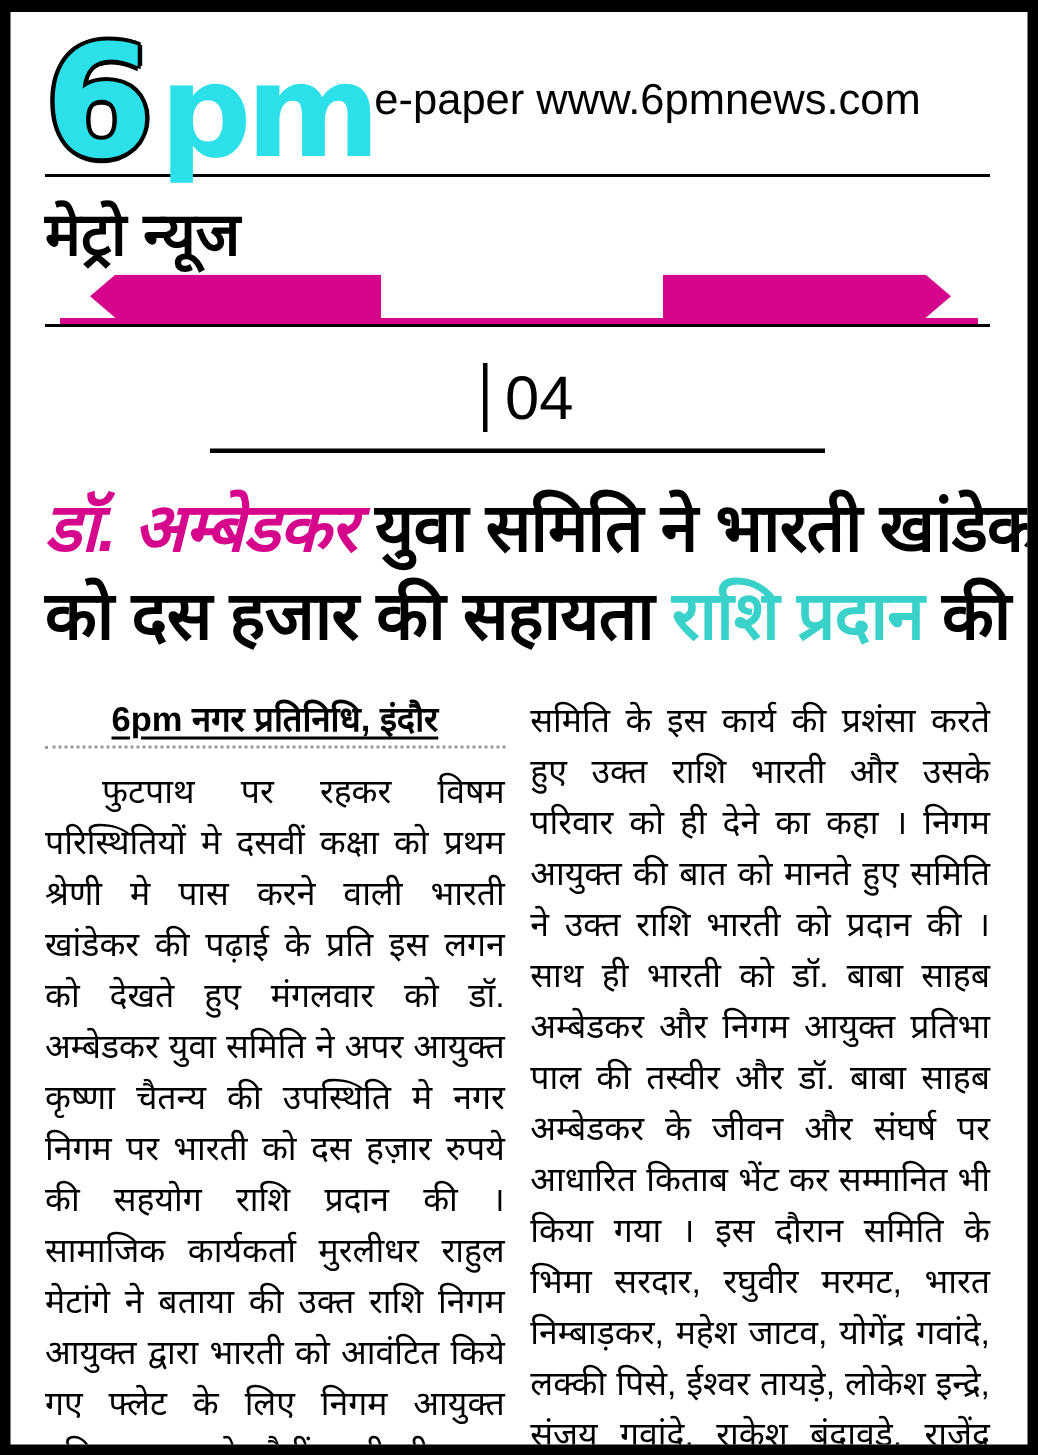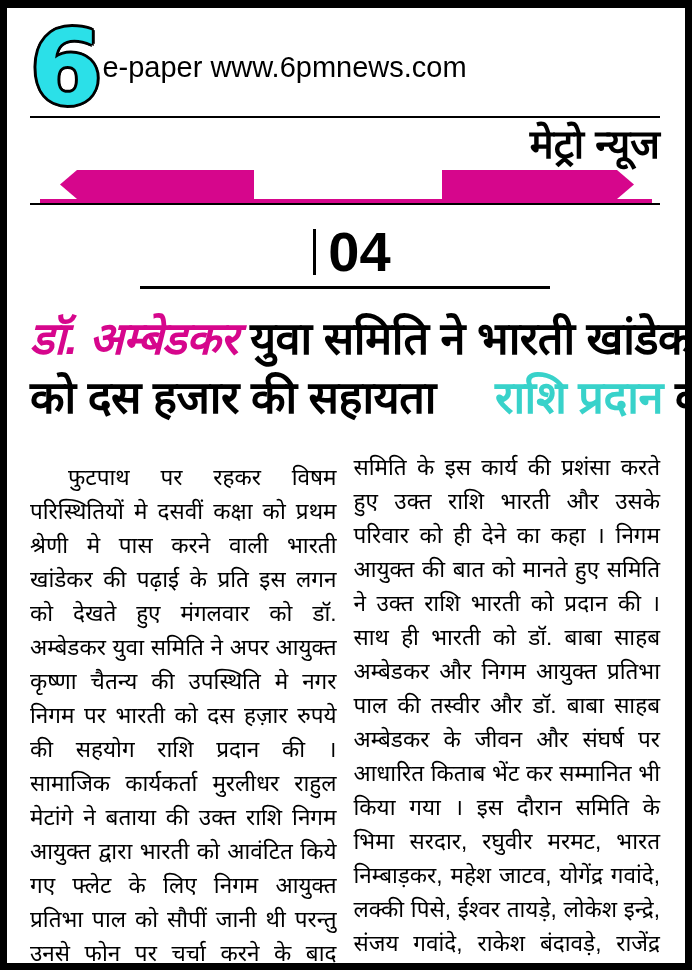--- a/index.html
+++ b/index.html
@@ -47,60 +47,60 @@
   }
   .tagline{
     font-size:29px;
     color:var(--ink);
     white-space:nowrap;
   }
   .rule-full{border-top:2px solid var(--ink);}
 
   
   .banner-title{
-    text-align:right;
+    text-align:left;
     font-weight:bold;
     font-size:40px;
     line-height:48px;
-    margin-top:2px;
+    margin-top:15px;
     color:var(--ink);
   }
   .ribbon-band{position:relative;height:36px;margin-top:2px;}
   .ribbon{position:absolute;top:0;height:29px;background:var(--magenta);}
   .ribbon.left{
     left:30px;width:194px;
     clip-path:polygon(0 50%, 17px 0, 100% 0, 100% 100%, 17px 100%);
   }
   .ribbon.right{
     right:26px;width:192px;
     clip-path:polygon(0 0, calc(100% - 17px) 0, 100% 50%, calc(100% - 17px) 100%, 0 100%);
   }
   .ribbon-strip{position:absolute;left:10px;right:8px;top:29px;height:4px;background:var(--magenta);}
   .ribbon-line{position:absolute;left:0;right:0;top:33px;height:2px;background:var(--ink);}
 
   
   .dateline{display:flex;align-items:center;justify-content:center;margin-top:20px;height:52px;}
   .date-text{font-weight:bold;font-size:29px;white-space:nowrap;color:var(--ink);}
   .date-sep{width:3px;height:46px;background:var(--ink);margin:0 12px 0 14px;}
-  .page-num{font-weight:700;font-size:56px;line-height:46px;color:var(--ink);}
+  .page-num{font-weight:400;font-size:41px;line-height:46px;color:var(--ink);}
   .rule-short{width:410px;border-top:3px solid var(--ink);margin:8px auto 0;}
 
   
   .headline{
     margin:20px 0 0;
     text-align:center;
     font-size:45px;
     line-height:59px;
     font-weight:700;
     letter-spacing:-0.5px;
     color:var(--ink);
   }
   .hl-line{white-space:nowrap;}
   .accent-magenta{color:var(--magenta);font-style:italic;}
-  .accent-cyan{color:var(--headline-cyan);margin-left:47px;}
+  .accent-cyan{color:var(--headline-cyan);}
 
   
   .article{display:flex;gap:17px;margin-top:22px;}
   .col{flex:1 1 0;min-width:0;}
   .byline-row{
     border-bottom:2px dotted var(--dotted);
     text-align:center;
     padding-bottom:3px;
   }
   .byline{
@@ -122,20 +122,21 @@
   .col2 .body-text{margin-top:2px;}
 </style>
 </head>
 <body>
 
 <div class="page">
 
   <header class="masthead">
     <div class="logo">
       <span class="logo-6">6</span>
+      <span class="logo-pm">pm</span>
     </div>
     <div class="tagline">e-paper www.6pmnews.com</div>
   </header>
 
   <div class="rule-full"></div>
 
   <section>
     <div class="banner-title">मेट्रो न्यूज</div>
     <div class="ribbon-band">
       <div class="ribbon left"></div>
@@ -152,20 +153,23 @@
 
   <div class="rule-short"></div>
 
   <h1 class="headline">
     <div class="hl-line"><span class="accent-magenta">डॉ. अम्बेडकर</span><span> युवा समिति ने भारती खांडेकर</span></div>
     <div class="hl-line"><span>को दस हजार की सहायता </span><span class="accent-cyan">राशि प्रदान</span><span> की</span></div>
   </h1>
 
   <section class="article">
     <div class="col col1">
+      <div class="byline-row">
+        <span class="byline">6pm नगर प्रतिनिधि, इंदौर</span>
+      </div>
       <p class="body-text">फुटपाथ पर रहकर विषम परिस्थितियों मे दसवीं कक्षा को प्रथम श्रेणी मे पास करने वाली भारती खांडेकर की पढ़ाई के प्रति इस लगन को देखते हुए मंगलवार को डॉ. अम्बेडकर युवा समिति ने अपर आयुक्त कृष्णा चैतन्य की उपस्थिति मे नगर निगम पर भारती को दस हज़ार रुपये की सहयोग राशि प्रदान की । सामाजिक कार्यकर्ता मुरलीधर राहुल मेटांगे ने बताया की उक्त राशि निगम आयुक्त द्वारा भारती को आवंटित किये गए फ्लेट के लिए निगम आयुक्त प्रतिभा पाल को सौपीं जानी थी परन्तु उनसे फोन पर चर्चा करने के बाद उन्होंने</p>
     </div>
     <div class="col col2">
       <p class="body-text">समिति के इस कार्य की प्रशंसा करते हुए उक्त राशि भारती और उसके परिवार को ही देने का कहा । निगम आयुक्त की बात को मानते हुए समिति ने उक्त राशि भारती को प्रदान की । साथ ही भारती को डॉ. बाबा साहब अम्बेडकर और निगम आयुक्त प्रतिभा पाल की तस्वीर और डॉ. बाबा साहब अम्बेडकर के जीवन और संघर्ष पर आधारित किताब भेंट कर सम्मानित भी किया गया । इस दौरान समिति के भिमा सरदार, रघुवीर मरमट, भारत निम्बाड़कर, महेश जाटव, योगेंद्र गवांदे, लक्की पिसे, ईश्वर तायड़े, लोकेश इन्द्रे, संजय गवांदे, राकेश बंदावड़े, राजेंद्र डोडले उपस्थित थे ।</p>
     </div>
   </section>
 
 </div>
 
 </body></html>

